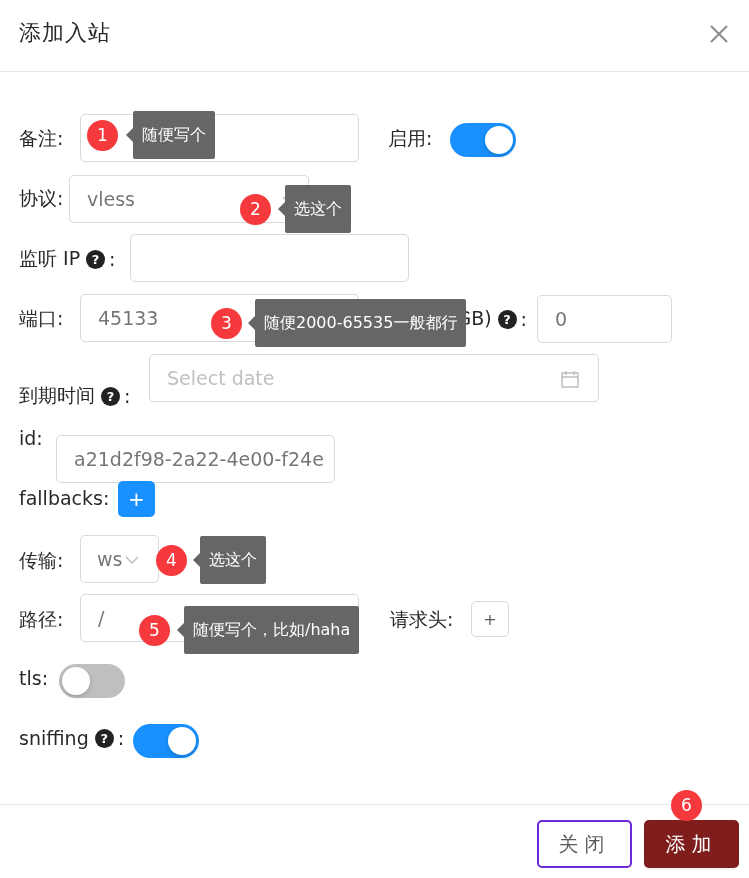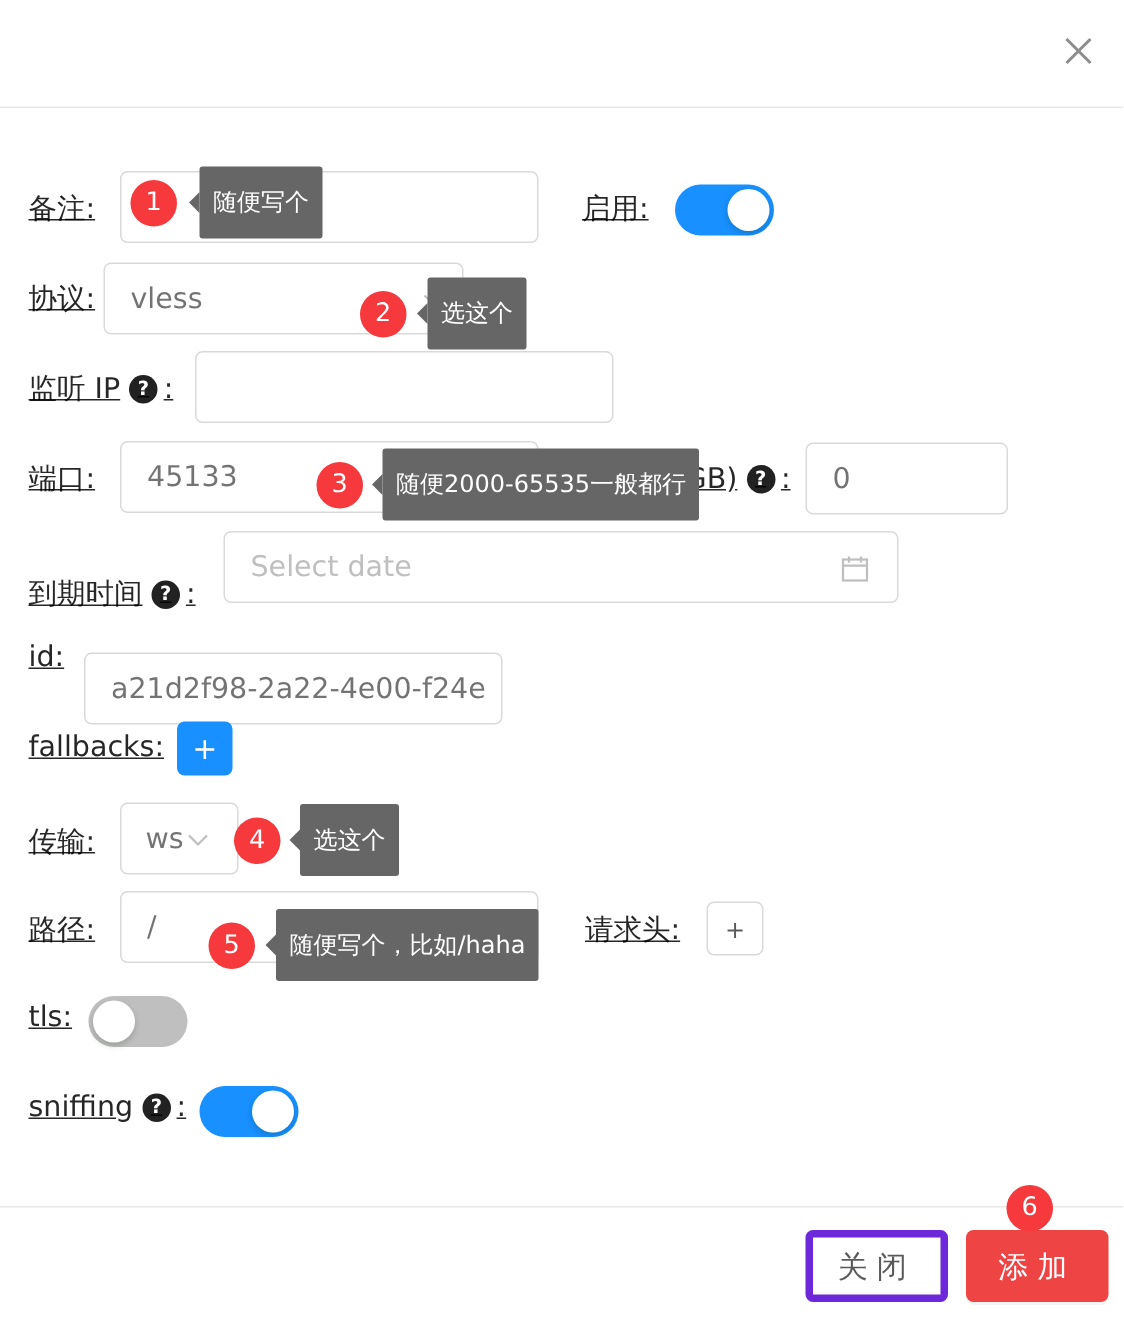--- a/index.html
+++ b/index.html
@@ -4,48 +4,49 @@
 <style>
   * { box-sizing: border-box; margin: 0; padding: 0; }
   html, body { width: 749px; height: 878px; background: #fff; overflow: hidden; }
   body { font-family: "DejaVu Sans", "Liberation Sans", sans-serif; color: rgba(0,0,0,0.65); position: relative; }
 
   .header { position: absolute; left: 0; top: 0; width: 749px; height: 72px; border-bottom: 1px solid #e8e8e8; }
   .title { position: absolute; left: 19px; top: 18px; font-size: 22px; color: rgba(0,0,0,0.85); letter-spacing: 1px; }
   .close-btn { position: absolute; right: 16px; top: 20px; width: 28px; height: 28px; cursor: pointer; }
   .close-btn svg { width: 100%; height: 100%; }
 
-  .label { position: absolute; font-size: 19px; color: rgba(0,0,0,0.85); white-space: nowrap; display: flex; align-items: center; text-decoration: underline; }
+  .label { position: absolute; font-size: 19px; color: rgba(0,0,0,0.85); white-space: nowrap; display: flex; align-items: center; }
   .q-icon { display: inline-block; width: 19px; height: 19px; border-radius: 50%; background: #222; color: #fff; font-size: 13px; font-weight: bold; text-align: center; line-height: 19px; margin: 0 4px 0 6px; }
   .input { position: absolute; height: 48px; border: 1px solid #d9d9d9; border-radius: 5px; background: #fff; font-size: 19px; color: rgba(0,0,0,0.55); padding: 0 17px; display: flex; align-items: center; white-space: nowrap; overflow: hidden; }
   .input.placeholder { color: #bfbfbf; }
   .chev { position: absolute; width: 14px; height: 14px; }
 
   .switch { position: absolute; height: 34px; border-radius: 17px; cursor: pointer; }
   .switch.on { background: #1890ff; }
   .switch.off { background: #bfbfbf; }
   .switch .knob { position: absolute; top: 3px; width: 28px; height: 28px; border-radius: 50%; background: #fff; box-shadow: 0 2px 4px rgba(0,35,11,0.2); }
 
   .plus-btn { position: absolute; border-radius: 5px; display: flex; align-items: center; justify-content: center; cursor: pointer; }
   .plus-btn.primary { background: #1890ff; color: #fff; font-size: 20px; }
   .plus-btn.default { background: #fff; border: 1px solid #d9d9d9; color: rgba(0,0,0,0.65); font-size: 16px; }
 
   .footer-line { position: absolute; left: 0; top: 804px; width: 749px; height: 1px; background: #e8e8e8; }
   .btn { position: absolute; height: 48px; border-radius: 5px; font-size: 20px; display: flex; align-items: center; justify-content: center; letter-spacing: 6px; cursor: pointer; }
-  .btn.default { background: #fff; border: 5px solid #6d28d9; color: rgba(0,0,0,0.65); }
-  .btn.primary { background: #ef4444; color: #fff; box-shadow: 0 2px 0 rgba(0,0,0,0.045); }
+  .btn.default { background: #fff; border: 2px solid #6d28d9; color: rgba(0,0,0,0.65); }
+  .btn.primary { background: #7f1d1d; color: #fff; box-shadow: 0 2px 0 rgba(0,0,0,0.045); }
 
   .badge { position: absolute; width: 31px; height: 31px; border-radius: 50%; background: #f5393c; color: #fff; font-size: 17px; text-align: center; line-height: 31px; z-index: 5; }
   .tip { position: absolute; height: 48px; background: #666; color: #fff; font-size: 16px; border-radius: 2px; padding: 0 9px; display: flex; align-items: center; white-space: nowrap; z-index: 5; }
   .tip::before { content: ""; position: absolute; left: -7px; top: 50%; margin-top: -7px; border-top: 7px solid transparent; border-bottom: 7px solid transparent; border-right: 7px solid #666; }
 </style>
 </head>
 <body>
 
 <div class="header">
+  <div class="title">添加入站</div>
   <div class="close-btn">
     <svg viewBox="0 0 28 28">
         <path d="M6 6 L22 22 M22 6 L6 22" stroke="#8c8c8c" stroke-width="2" fill="none"></path>
       </svg>
   </div>
 </div>
 
 <div class="label" style="left:19px;top:126px;">备注:</div>
 <div class="input" style="left:80px;top:114px;width:279px;"></div>
 <div class="label" style="left:388px;top:126px;">启用:</div>

